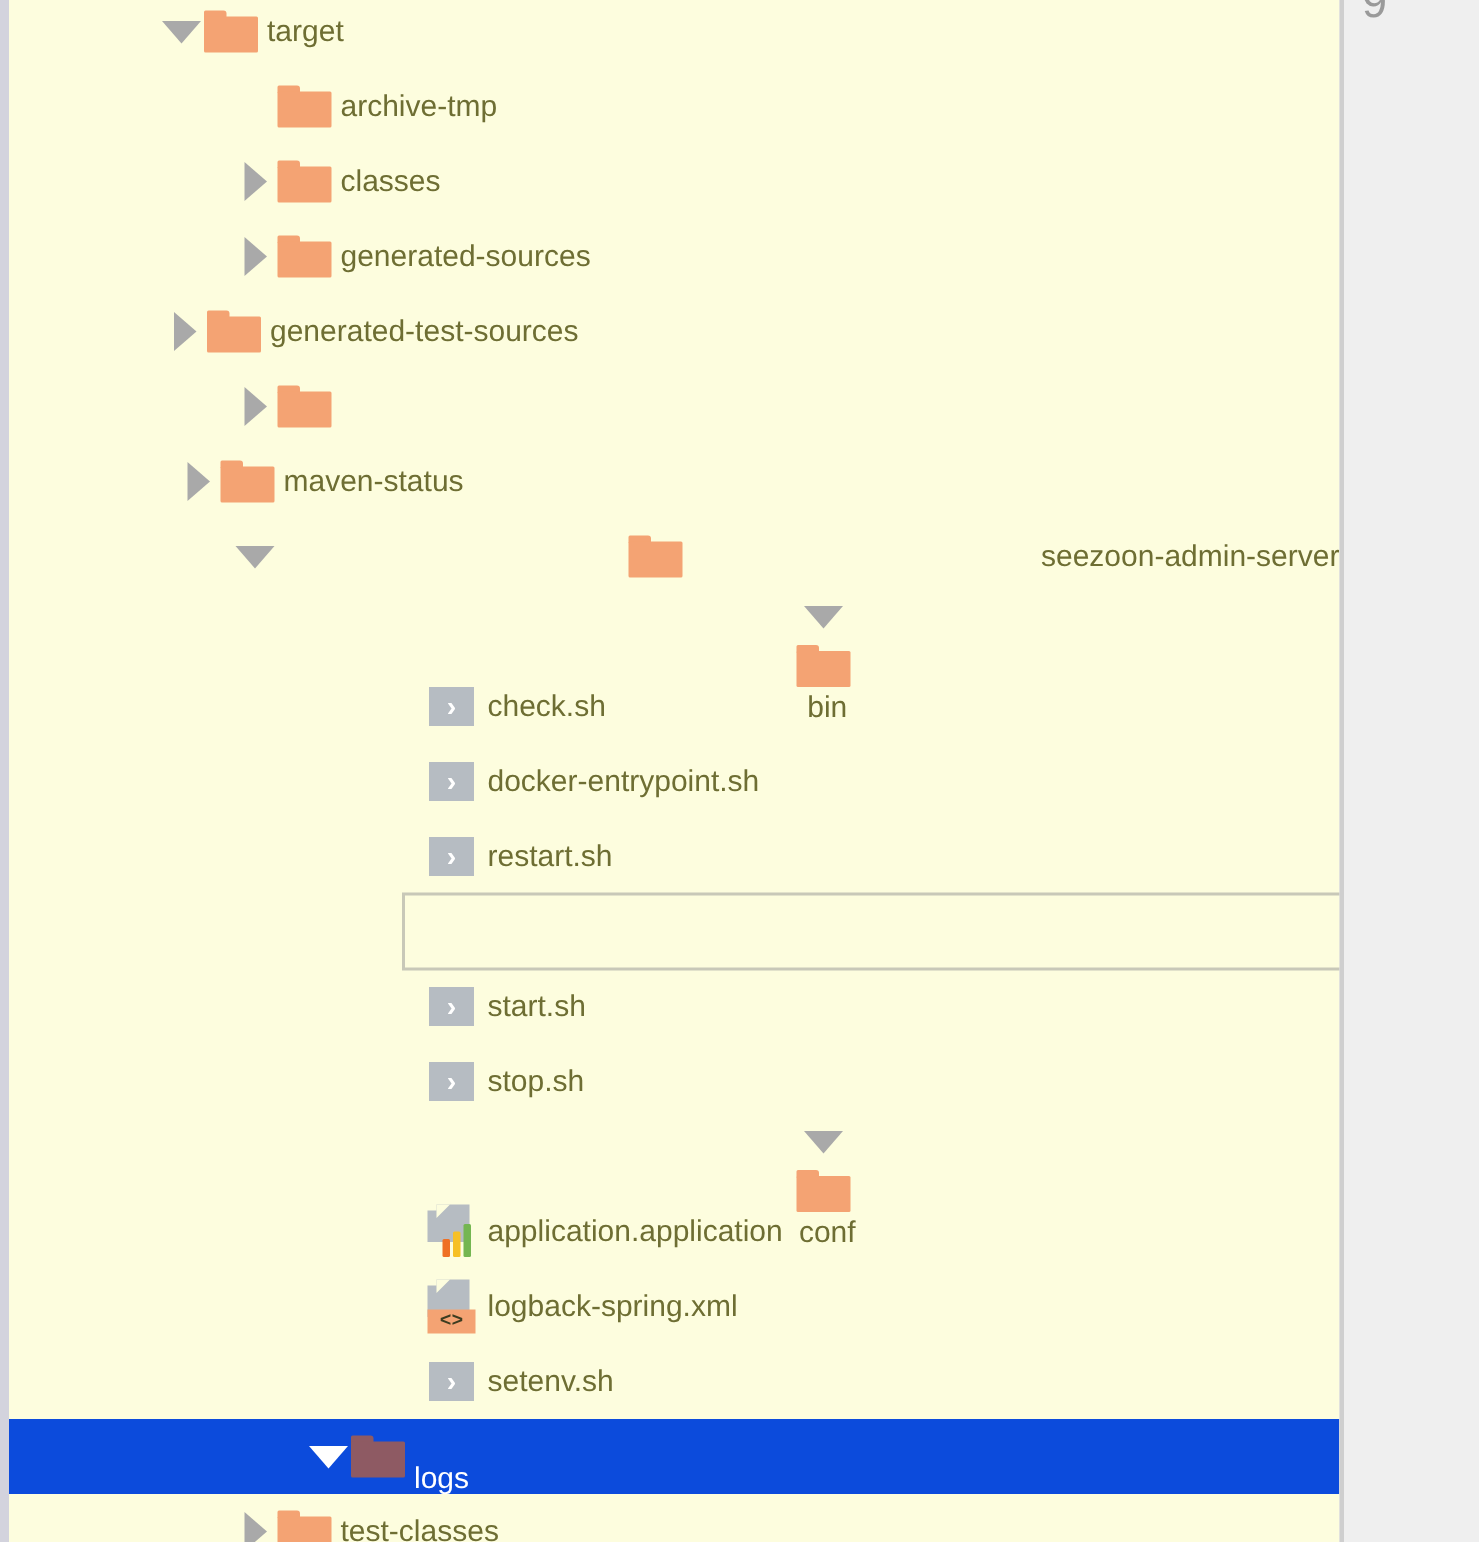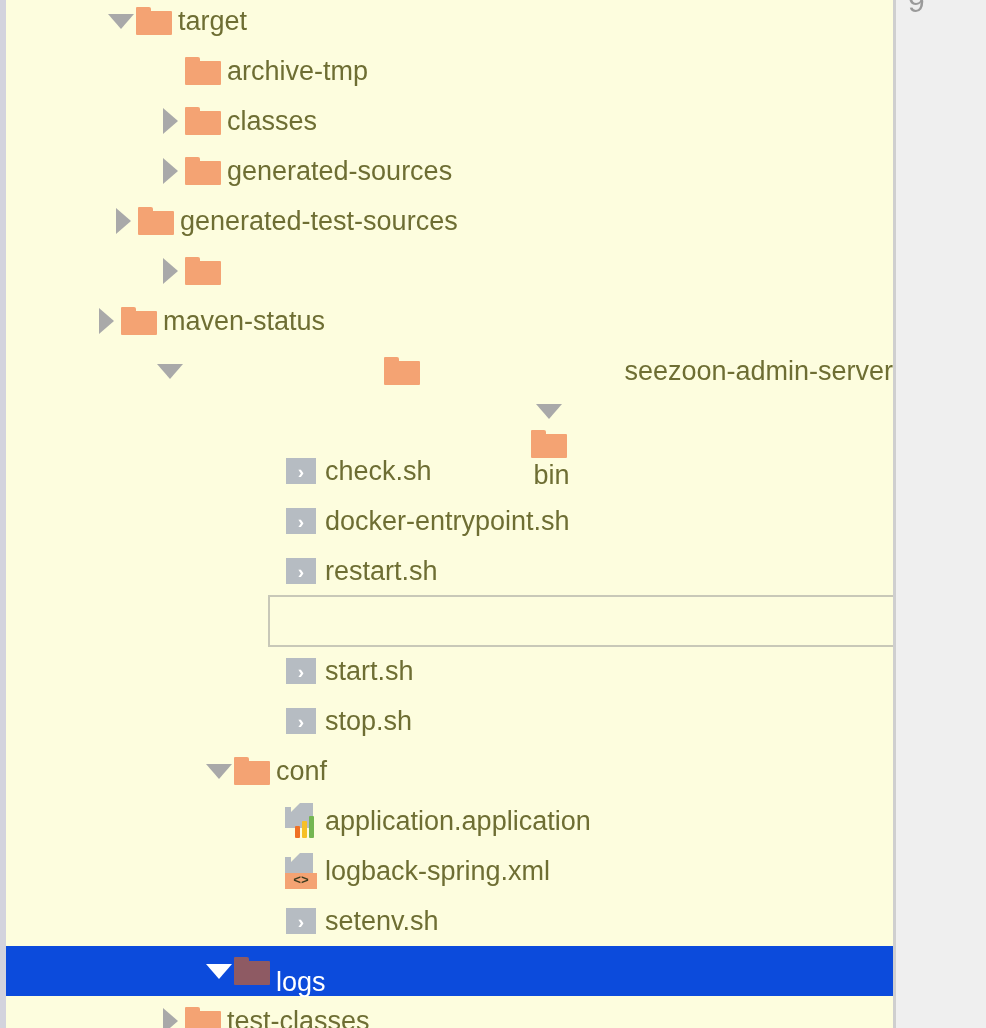--- a/index.html
+++ b/index.html
@@ -124,21 +124,21 @@
   .doc-icon .bars .b2{height:17px;background:#f6c026;}
   .doc-icon .bars .b3{height:22px;background:#74b651;}
   .doc-icon .codebadge{
     position:absolute;left:0;bottom:0;width:32px;height:16px;
     background:#f4a373;color:#3d3d20;
     font-size:13px;font-weight:bold;line-height:16px;text-align:center;
     font-family:"Liberation Mono","DejaVu Sans Mono",monospace;
   }
 
   .label{
-    font-size:27px;color:#6e6e33;
+    font-size:20px;color:#6e6e33;
     font-family:"Liberation Sans",sans-serif;
     padding-left:6px;line-height:1;
   }
   .row.selected .label{color:#ffffff;}
 
   
   #jar-overflow-box{
     position:absolute;
     left:268px;top:595px;width:690px;height:52px;
     border:2px solid #c8c8b8;
@@ -213,21 +213,21 @@
       <span class="twisty">
         <i class="tri-right"></i>
       </span>
       <span class="icon">
         <span class="folder">
           <i class="tab"></i>
           <i class="body"></i>
         </span>
       </span>
     </div>
-    <div class="row" style="top: 296px; padding-left: 85px;">
+    <div class="row" style="top: 296px; padding-left: 111px;">
       <span class="twisty">
         <i class="tri-right"></i>
       </span>
       <span class="icon">
         <span class="folder">
           <i class="tab"></i>
           <i class="body"></i>
         </span>
       </span>
       <span class="label">maven-status</span>
@@ -293,21 +293,21 @@
       </span>
       <span class="label">start.sh</span>
     </div>
     <div class="row" style="top: 696px; padding-left: 247px;">
       <span class="twisty"></span>
       <span class="icon">
         <span class="sh-icon">›</span>
       </span>
       <span class="label">stop.sh</span>
     </div>
-    <div class="row" style="top: 746px; padding-left: 198px;">
+    <div class="row" style="top: 746px; padding-left: 198px; flex-direction: column;">
       <span class="twisty">
         <i class="tri-down"></i>
       </span>
       <span class="icon">
         <span class="folder">
           <i class="tab"></i>
           <i class="body"></i>
         </span>
       </span>
       <span class="label">conf</span>

